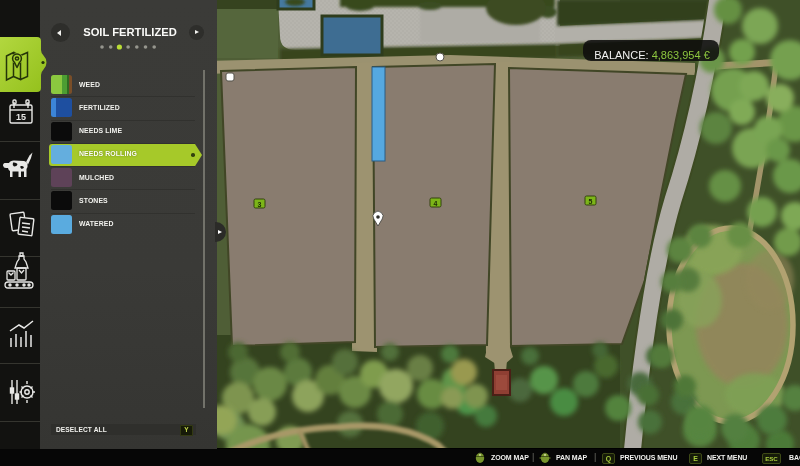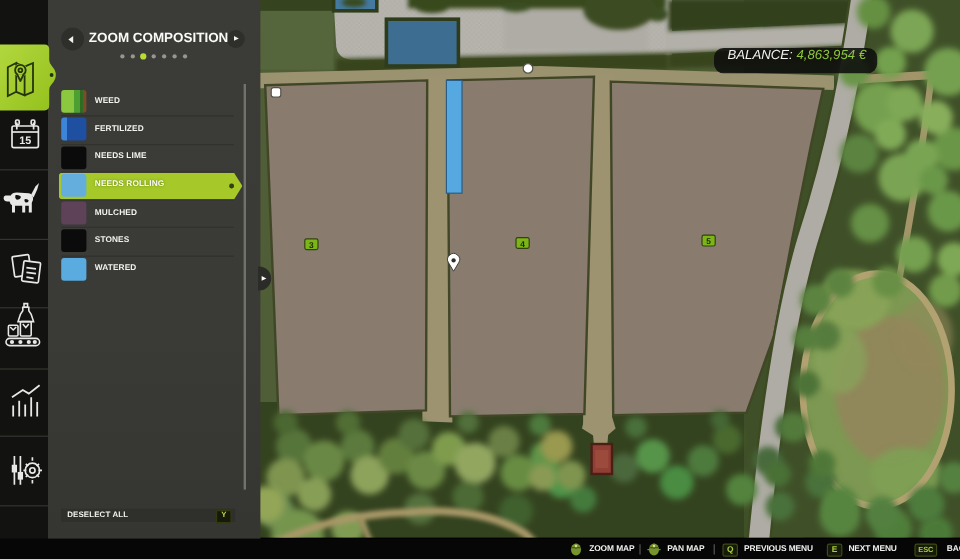--- a/index.html
+++ b/index.html
@@ -216,21 +216,21 @@
 
   <circle cx="440" cy="57" r="4" fill="#ffffff" stroke="#55524a" stroke-width="1"></circle>
 
   <g>
     <path d="M378,226 L373.8,219 A5 5 0 1 1 382.2,219 Z" fill="#ffffff" stroke="#3a3a35" stroke-width="0.8"></path>
     <circle cx="378" cy="217" r="1.8" fill="#2e2e2a"></circle>
   </g>
   </g>
 </svg>
 
-<div class="abs" style="left:595px;top:40px;width:134px;height:21px;background:rgba(14,14,12,0.88);border-radius:8px;display:flex;align-items:flex-start;justify-content:center;white-space:nowrap;padding-left:2px;font-style:italic;">
+<div class="abs" style="left:583px;top:40px;width:134px;height:21px;background:rgba(14,14,12,0.88);border-radius:8px;display:flex;align-items:flex-end;justify-content:center;white-space:nowrap;padding-left:2px;">
   <span style="font-size:11px;color:#f2f2f0;">BALANCE:&nbsp;</span>
     <span style="font-size:11px;color:#8dc63f;">4,863,954 €</span>
 </div>
 
 <div class="abs" style="left:0;top:0;width:40px;height:449px;background:#121210;"></div>
 
 <div class="abs" style="left:0;top:141px;width:40px;height:1px;background:#35352f;"></div>
 <div class="abs" style="left:0;top:199px;width:40px;height:1px;background:#35352f;"></div>
 <div class="abs" style="left:0;top:256px;width:40px;height:1px;background:#35352f;"></div>
 <div class="abs" style="left:0;top:307px;width:40px;height:1px;background:#35352f;"></div>
@@ -307,21 +307,21 @@
 </svg>
 
 <div class="abs" style="left:40px;top:0;width:177px;height:449px;background:linear-gradient(#3b3b38 0%,#3a3a37 60%,#353532 100%);"></div>
 
 <div class="abs" style="left:51px;top:23px;width:19px;height:19px;border-radius:50%;background:#2e2e2b;"></div>
 <div class="abs" style="left:57px;top:29.5px;width:0;height:0;border-top:3px solid transparent;border-bottom:3px solid transparent;border-right:4.2px solid #f2f2ef;"></div>
 
 <div class="abs" style="left:189px;top:25px;width:15px;height:15px;border-radius:50%;background:#2e2e2b;"></div>
 <div class="abs" style="left:194.5px;top:29.8px;width:0;height:0;border-top:2.7px solid transparent;border-bottom:2.7px solid transparent;border-left:4px solid #f2f2ef;"></div>
 
-<div class="abs" style="left:74px;top:26px;width:112px;text-align:center;font-size:11.2px;font-weight:bold;color:#fafaf8;letter-spacing:0px;white-space:nowrap;">ZOOM COMPOSITION</div>
+<div class="abs" style="left:74px;top:26px;width:112px;text-align:center;font-size:11.2px;font-weight:bold;color:#fafaf8;letter-spacing:0px;white-space:nowrap;">SOIL FERTILIZED</div>
 
 <svg class="abs" style="left:95px;top:40px" width="70" height="14" viewBox="0 0 70 14">
   <circle cx="7" cy="7" r="1.8" fill="#96968e"></circle>
   <circle cx="15.7" cy="7" r="1.8" fill="#96968e"></circle>
   <circle cx="24.4" cy="7" r="2.6" fill="#b9dc35"></circle>
   <circle cx="33.1" cy="7" r="1.8" fill="#96968e"></circle>
   <circle cx="41.8" cy="7" r="1.8" fill="#96968e"></circle>
   <circle cx="50.5" cy="7" r="1.8" fill="#96968e"></circle>
   <circle cx="59.2" cy="7" r="1.8" fill="#96968e"></circle>
 </svg>

